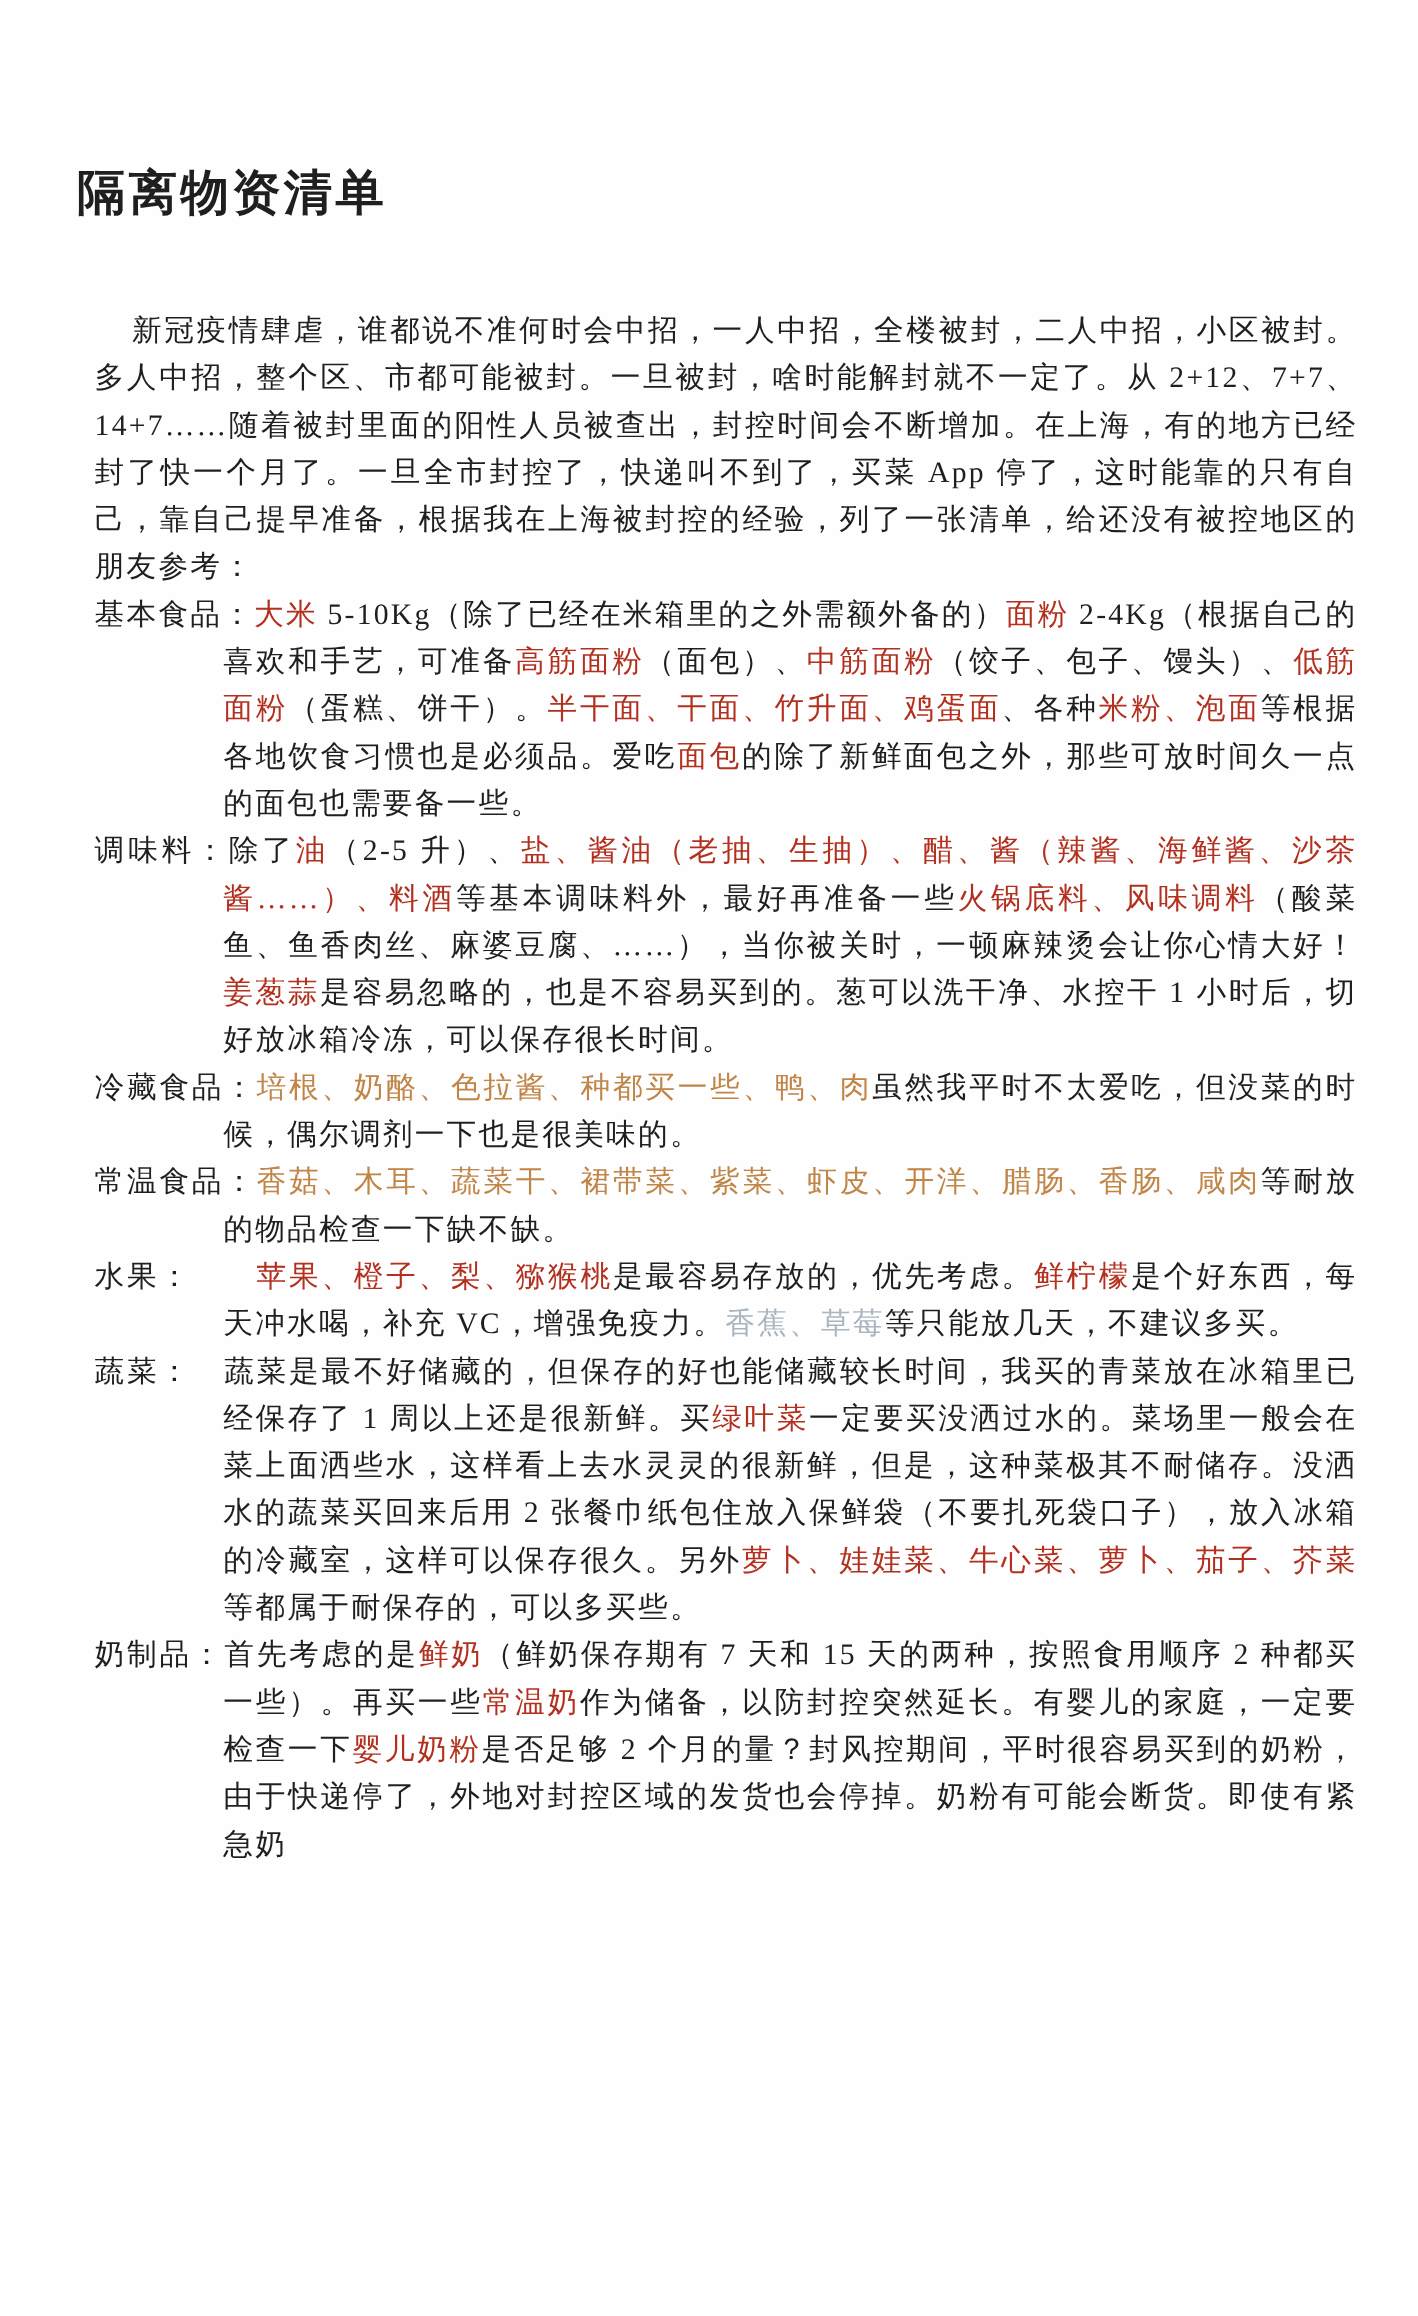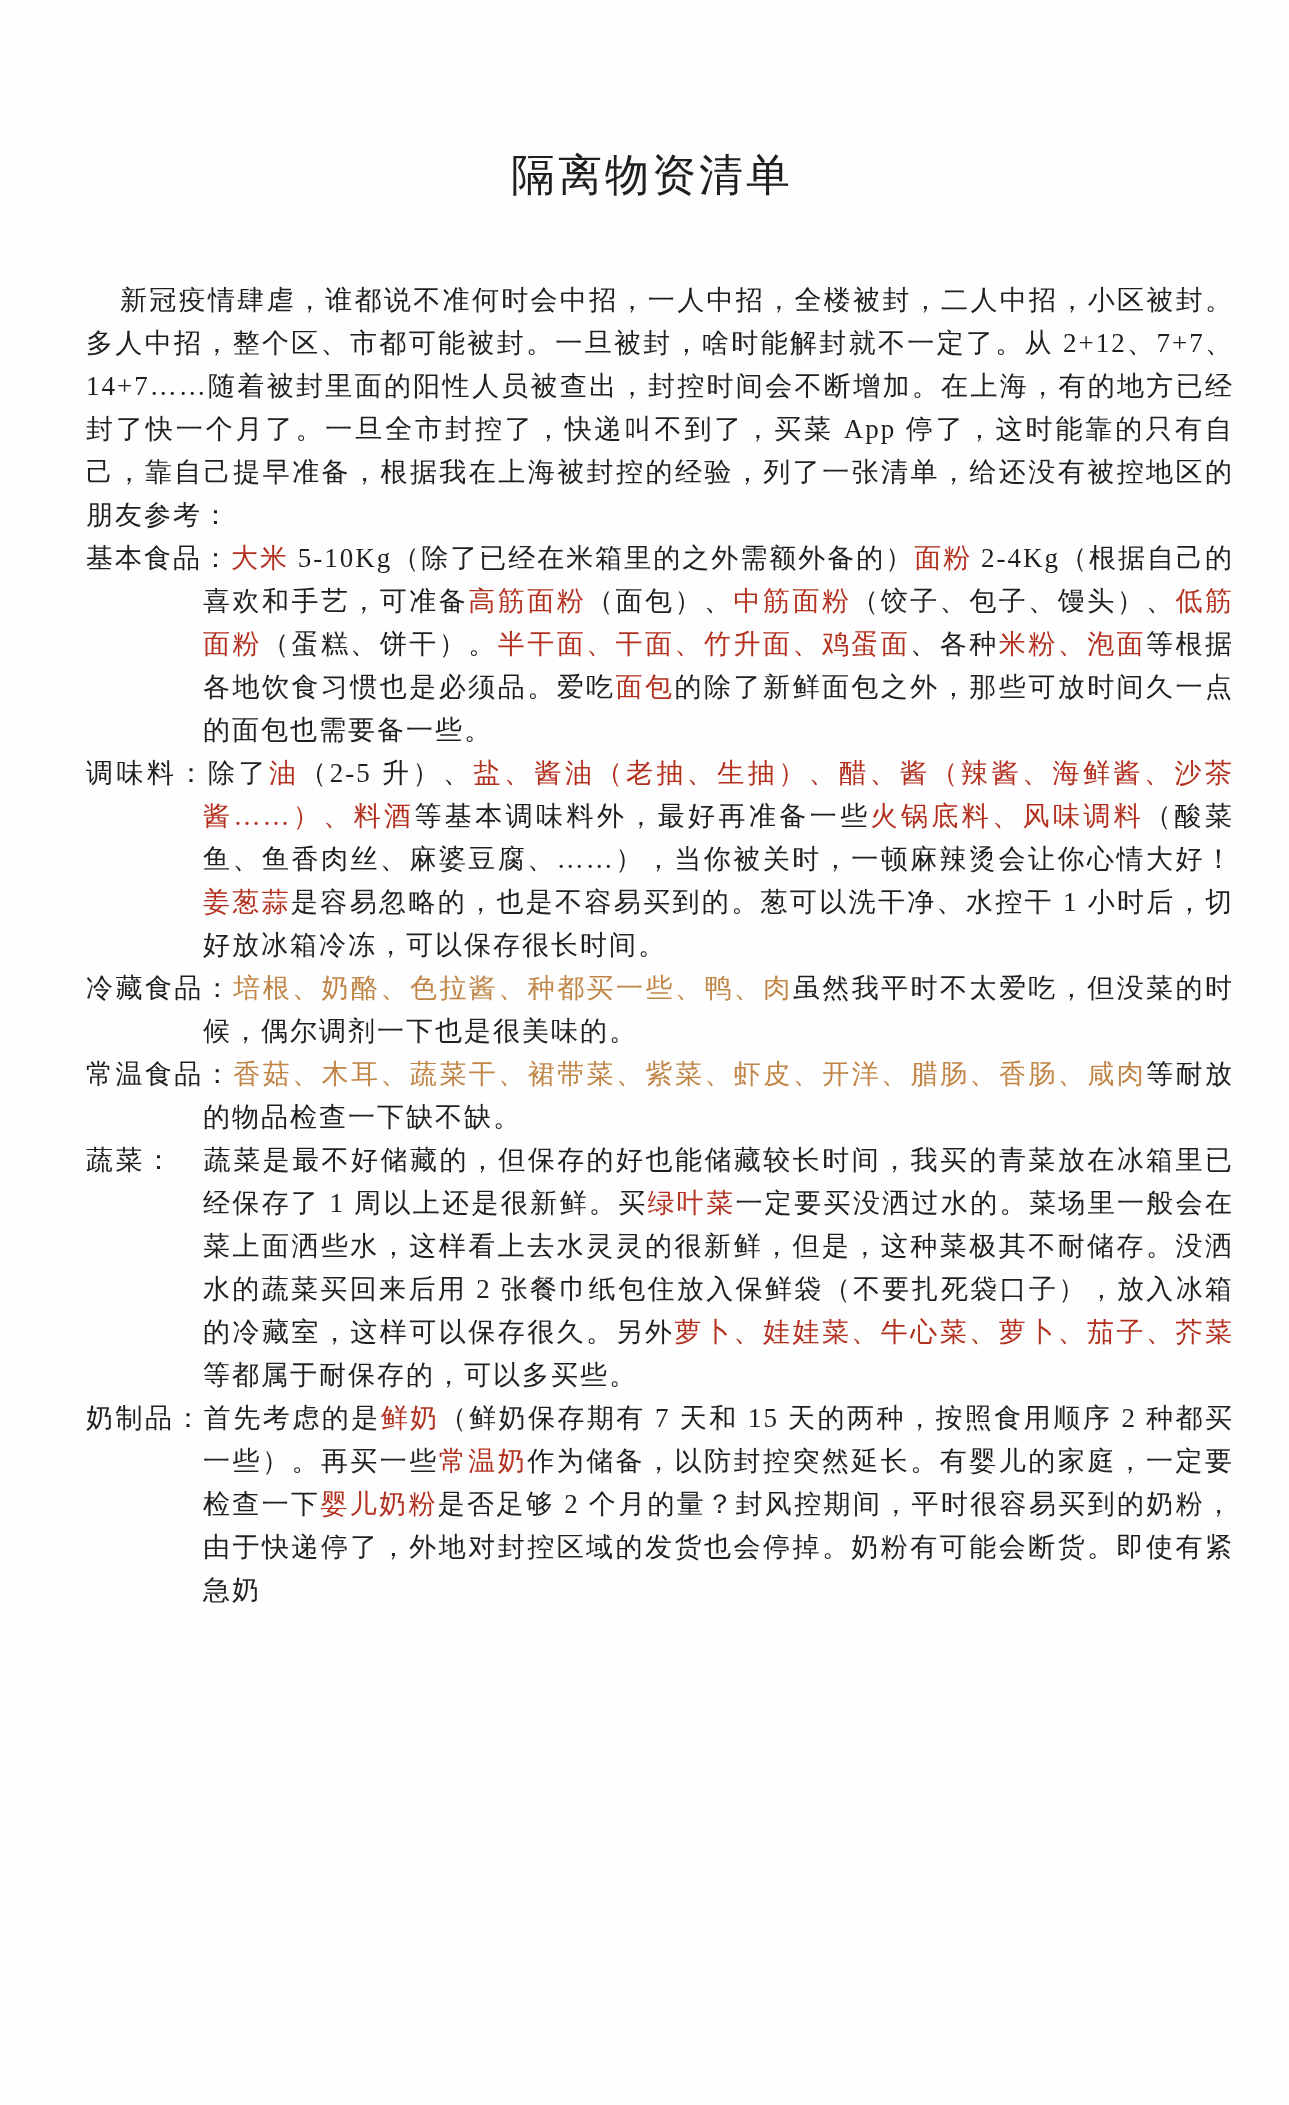--- a/index.html
+++ b/index.html
@@ -12,23 +12,23 @@
     font-family:"Liberation Serif","DejaVu Serif",serif;
     color:var(--ink);
   }
   .page{
     box-sizing:border-box;
     width:1289px;height:2105px;
     padding:150px 55px 0 70px;
   }
   .title{
     font-size:44px;
-    font-weight:normal;
+    font-weight:bold;
     letter-spacing:3px;
-    text-align:center;
+    text-align:left;
     margin:0 0 76px 0;
     line-height:1.2;
   }
   .textbody{
     font-size:27px;
     line-height:43px;
     letter-spacing:2px;
     text-align:justify;
     margin-left:16px;
   }
@@ -51,17 +51,18 @@
 
 <div class="page">
   <h1 class="title">隔离物资清单</h1>
   <div class="textbody">
     <p class="intro">新冠疫情肆虐，谁都说不准何时会中招，一人中招，全楼被封，二人中招，小区被封。多人中招，整个区、市都可能被封。一旦被封，啥时能解封就不一定了。从 2+12、7+7、14+7……随着被封里面的阳性人员被查出，封控时间会不断增加。在上海，有的地方已经封了快一个月了。一旦全市封控了，快递叫不到了，买菜 App 停了，这时能靠的只有自己，靠自己提早准备，根据我在上海被封控的经验，列了一张清单，给还没有被控地区的朋友参考：</p>
     <div>
         <p class="entry"><span class="label c-ink">基本食品：</span><span class="c-red">大米</span><span class="c-ink"> 5-10Kg（除了已经在米箱里的之外需额外备的）</span><span class="c-red">面粉</span><span class="c-ink"> 2-4Kg（根据自己的喜欢和手艺，可准备</span><span class="c-red">高筋面粉</span><span class="c-ink">（面包）、</span><span class="c-red">中筋面粉</span><span class="c-ink">（饺子、包子、馒头）、</span><span class="c-red">低筋面粉</span><span class="c-ink">（蛋糕、饼干）。</span><span class="c-red">半干面、干面、竹升面、鸡蛋面</span><span class="c-ink">、各种</span><span class="c-red">米粉、泡面</span><span class="c-ink">等根据各地饮食习惯也是必须品。爱吃</span><span class="c-red">面包</span><span class="c-ink">的除了新鲜面包之外，那些可放时间久一点的面包也需要备一些。</span></p>
         <p class="entry"><span class="label c-ink">调味料：</span><span class="c-ink">除了</span><span class="c-red">油</span><span class="c-ink">（2-5 升）、</span><span class="c-red">盐、酱油（老抽、生抽）、醋、酱（辣酱、海鲜酱、沙茶酱……）、料酒</span><span class="c-ink">等基本调味料外，最好再准备一些</span><span class="c-red">火锅底料、风味调料</span><span class="c-ink">（酸菜鱼、鱼香肉丝、麻婆豆腐、……），当你被关时，一顿麻辣烫会让你心情大好！</span><span class="c-red">姜葱蒜</span><span class="c-ink">是容易忽略的，也是不容易买到的。葱可以洗干净、水控干 1 小时后，切好放冰箱冷冻，可以保存很长时间。</span></p>
         <p class="entry"><span class="label c-ink">冷藏食品：</span><span class="c-orange">培根、奶酪、色拉酱、种都买一些、鸭、肉</span><span class="c-ink">虽然我平时不太爱吃，但没菜的时候，偶尔调剂一下也是很美味的。</span></p>
         <p class="entry"><span class="label c-ink">常温食品：</span><span class="c-orange">香菇、木耳、蔬菜干、裙带菜、紫菜、虾皮、开洋、腊肠、香肠、咸肉</span><span class="c-ink">等耐放的物品检查一下缺不缺。</span></p>
+        <p class="entry"><span class="label c-ink">水果：　　</span><span class="c-red">苹果、橙子、梨、猕猴桃</span><span class="c-ink">是最容易存放的，优先考虑。</span><span class="c-red">鲜柠檬</span><span class="c-ink">是个好东西，每天冲水喝，补充 VC，增强免疫力。</span><span class="c-grayblue">香蕉、草莓</span><span class="c-ink">等只能放几天，不建议多买。</span></p>
         <p class="entry"><span class="label c-ink">蔬菜：　</span><span class="c-ink">蔬菜是最不好储藏的，但保存的好也能储藏较长时间，我买的青菜放在冰箱里已经保存了 1 周以上还是很新鲜。买</span><span class="c-red">绿叶菜</span><span class="c-ink">一定要买没洒过水的。菜场里一般会在菜上面洒些水，这样看上去水灵灵的很新鲜，但是，这种菜极其不耐储存。没洒水的蔬菜买回来后用 2 张餐巾纸包住放入保鲜袋（不要扎死袋口子），放入冰箱的冷藏室，这样可以保存很久。另外</span><span class="c-red">萝卜、娃娃菜、牛心菜、萝卜、茄子、芥菜</span><span class="c-ink">等都属于耐保存的，可以多买些。</span></p>
         <p class="entry"><span class="label c-ink">奶制品：</span><span class="c-ink">首先考虑的是</span><span class="c-red">鲜奶</span><span class="c-ink">（鲜奶保存期有 7 天和 15 天的两种，按照食用顺序 2 种都买一些）。再买一些</span><span class="c-red">常温奶</span><span class="c-ink">作为储备，以防封控突然延长。有婴儿的家庭，一定要检查一下</span><span class="c-red">婴儿奶粉</span><span class="c-ink">是否足够 2 个月的量？封风控期间，平时很容易买到的奶粉，由于快递停了，外地对封控区域的发货也会停掉。奶粉有可能会断货。即使有紧急奶</span></p>
       </div>
   </div>
 </div>
 
 </body></html>

